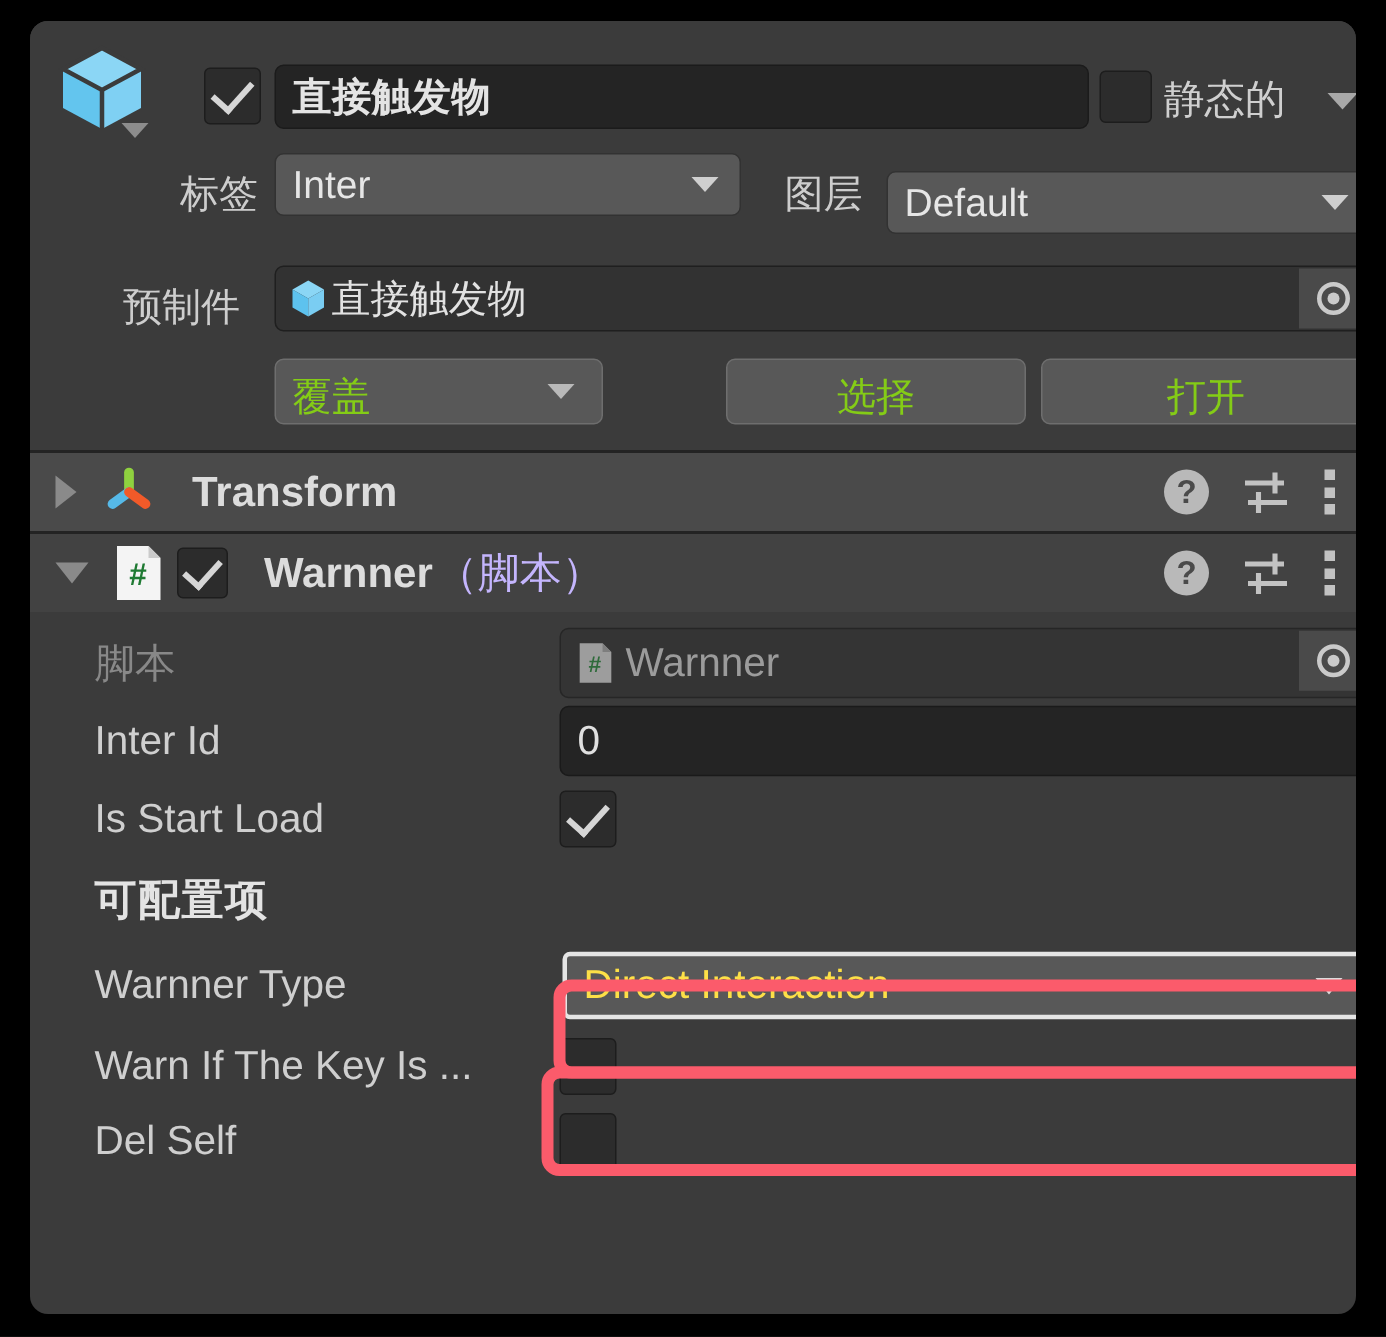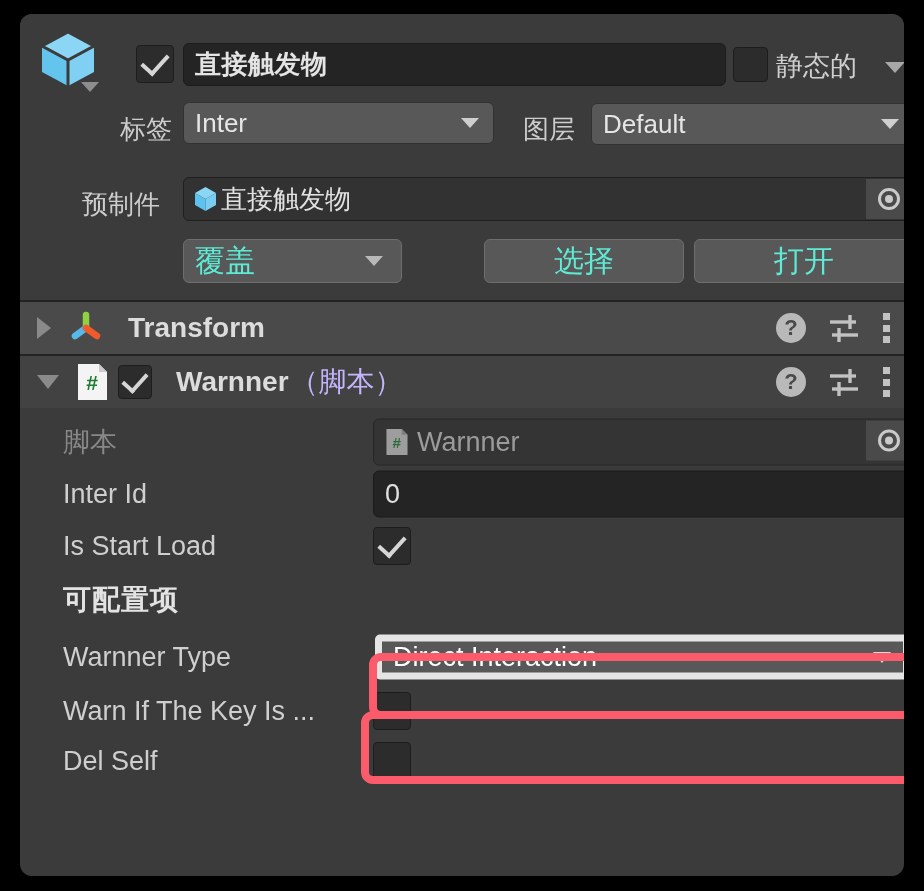--- a/index.html
+++ b/index.html
@@ -133,21 +133,21 @@
     width: 0; height: 0;
     border-left: 9px solid transparent;
     border-right: 9px solid transparent;
     border-top: 10px solid #cfcfcf;
     transform: translateY(-50%);
   }
 
   .tag-label  { left: 100px; top: 10px; }
   .tag-dd     { left: 163px; top: 0px;  width: 311px; height: 42px; }
   .layer-label{ left: 503px; top: 10px; }
-  .layer-dd   { left: 571px; top: 1px;  width: 323px; height: 42px; }
+  .layer-dd   { left: 571px; top: 12px;  width: 323px; height: 42px; }
 
   
   .row-prefab { position: absolute; left: 0; top: 163px; width: 100%; height: 50px; }
   .prefab-label { left: 62px; top: 10px; }
   .prefab-field {
     position: absolute;
     left: 163px; top: 0;
     width: 731px; height: 44px;
     background: #323232;
     border: 1px solid #1f1f1f;
@@ -184,22 +184,22 @@
   }
 
   
   .row-btns { position: absolute; left: 0; top: 225px; width: 100%; height: 46px; }
   .btn {
     position: absolute;
     background: #585858;
     border: 1px solid #6e6e6e;
     border-radius: 6px;
     display: flex; align-items: flex-end; justify-content: center;
-    font-size: 30px;
-    color: #5eead4;
+    font-size: 26px;
+    color: #84cc16;
     height: 44px;
   }
   .btn.ovr {
     justify-content: flex-start;
     padding-left: 11px;
     border-color: #6e6e6e;
   }
   .btn-overrides { left: 163px; top: 0; width: 219px; }
   .btn-select    { left: 464px; top: 0; width: 200px; }
   .btn-open      { left: 674px; top: 0; width: 220px; }
@@ -349,26 +349,26 @@
     letter-spacing: 1px;
   }
 
   .pdd {
     position: absolute;
     left: 355px;
     top: 50%;
     transform: translateY(-50%);
     width: 535px; height: 45px;
     background: #585858;
-    border: 7px solid #e5e5e5;
+    border: 3px solid #e5e5e5;
     border-radius: 5px;
     display: flex; align-items: center;
     padding-left: 11px;
     font-size: 27px;
-    color: #ffffff;
+    color: #fde047;
   }
   .pdd .arw {
     position: absolute;
     right: 12px; top: 50%;
     width: 0; height: 0;
     border-left: 9px solid transparent;
     border-right: 9px solid transparent;
     border-top: 11px solid #dcdcdc;
     transform: translateY(-50%);
   }

